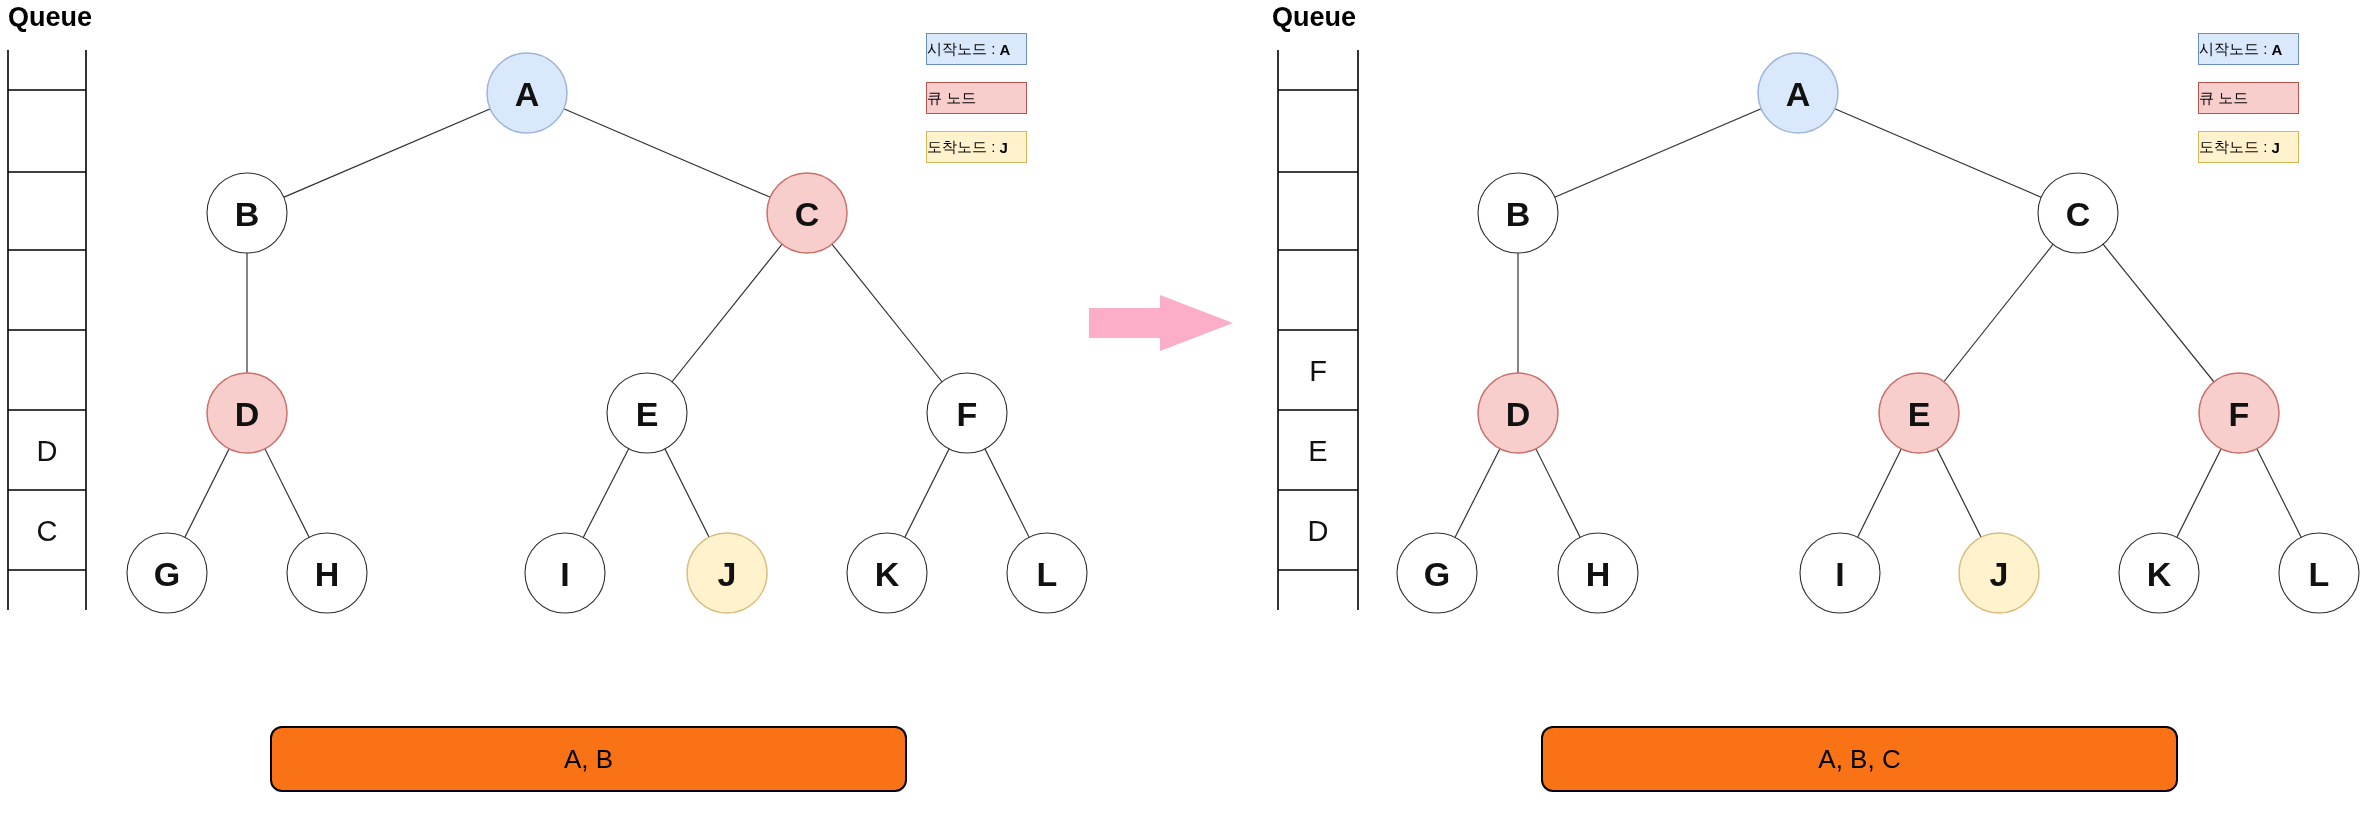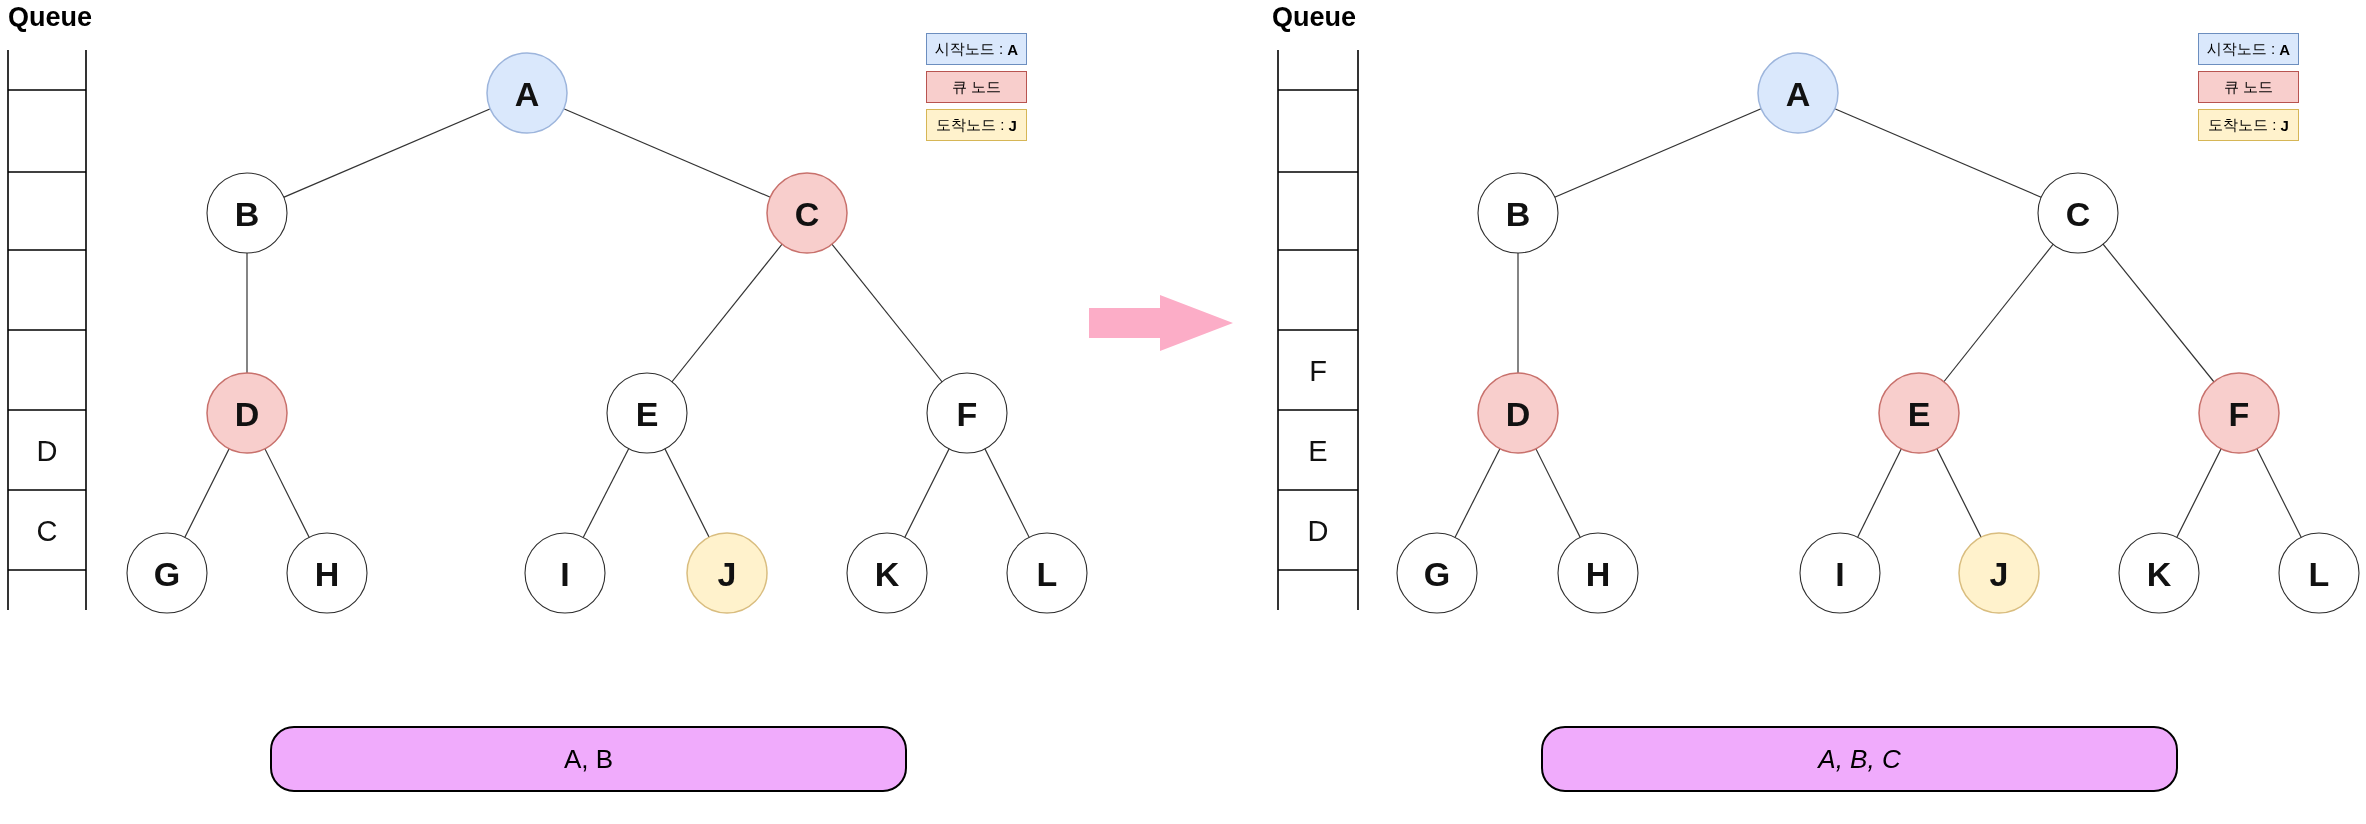--- a/index.html
+++ b/index.html
@@ -12,32 +12,32 @@
     position:absolute;top:2px;font-size:27px;font-weight:700;color:#000;
     letter-spacing:0;
     text-align:right;
   }
   #queue-label-left{left:8px;}
   #queue-label-right{left:1272px;}
   .legend{position:absolute;width:104px;}
   #legend-left{left:926px;top:33px;}
   #legend-right{left:2198px;top:33px;}
   .legend-item{
-    box-sizing:border-box;width:101px;height:32px;margin-bottom:6px;
-    border:1px solid #999;display:flex;align-items:center;justify-content:center;
+    box-sizing:border-box;width:101px;height:32px;margin-bottom:17px;
+    border:1px solid #999;display:flex;align-items:center;justify-content:flex-start;
     font-size:15px;color:#000;white-space:pre;
   }
   .visited-box{
     position:absolute;box-sizing:border-box;width:637px;height:66px;
-    border:2px solid #000;border-radius:24px;background:#f0abfc;
+    border:2px solid #000;border-radius:12px;background:#f97316;
     display:flex;align-items:center;justify-content:center;
     font-size:26px;color:#000;
   }
   #visited-left{left:270px;top:726px;}
-  #visited-right{left:1541px;top:726px;font-style:italic;}
+  #visited-right{left:1541px;top:726px;}
   #arrow-svg{position:absolute;left:1089px;top:294px;}
   svg text{font-family:"Liberation Sans", sans-serif;fill:#111;}
 </style>
 </head>
 <body>
 
 <div class="canvas">
 
   <svg id="diagram-svg" width="2366" height="824">
       <line x1="8" y1="50" x2="8" y2="610" stroke="#000000" stroke-width="1.6"></line>

